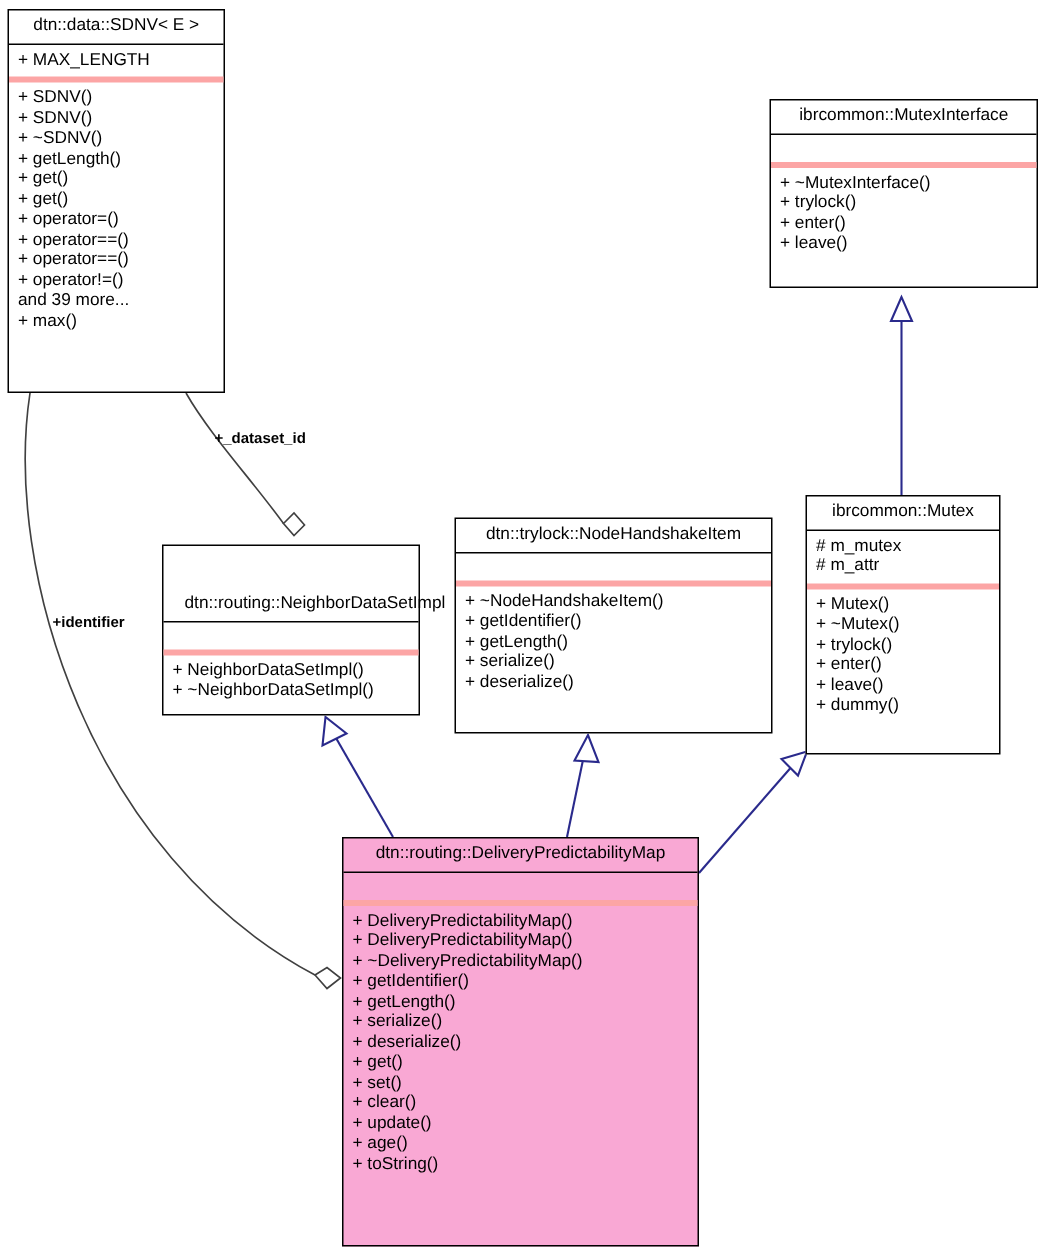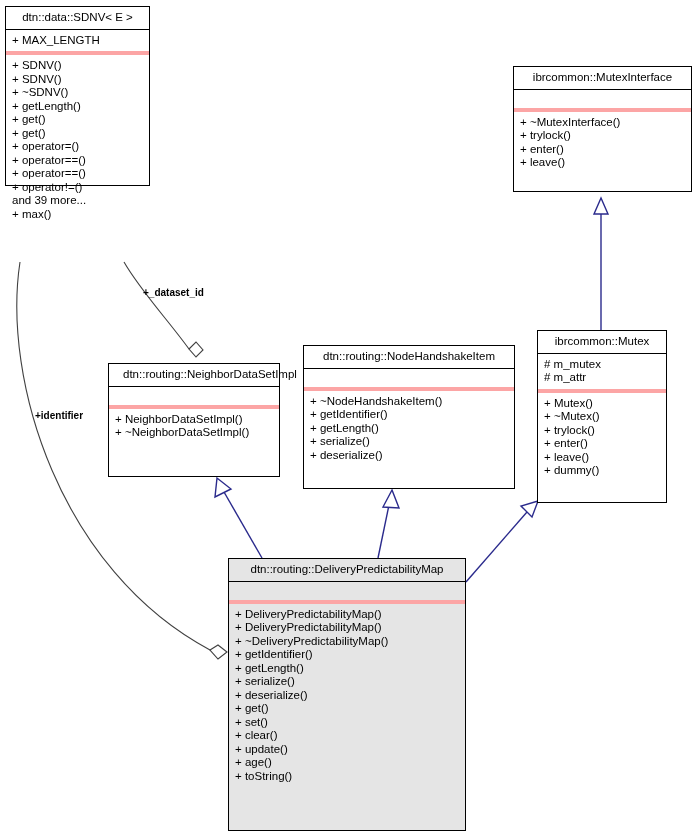--- a/index.html
+++ b/index.html
@@ -13,21 +13,21 @@
 
   .uml-box{
     position:absolute;
     border:1px solid #000;
     background:#ffffff;
     box-sizing:border-box;
     font-size:11.5px;
     color:#000;
     line-height:1.0;
   }
-  .uml-box.highlight{background:#e5e5e5;}
+  .uml-box.highlight{background:#f9a8d4;}
 
   .uml-title{
     text-align:center;
     padding:5px 4px 5px 4px;
     border-bottom:1px solid #000;
     box-sizing:border-box;
     white-space:normal;
   }
   .uml-attrs{
     border-bottom:4px solid #fca5a5;
@@ -68,21 +68,21 @@
     <line x1="262" y1="558" x2="224" y2="492" stroke="#2a2a8c" stroke-width="1.4"></line>
     <polygon points="217,478 215,497 231,489" fill="#ffffff" stroke="#2a2a8c" stroke-width="1.4"></polygon>
 
     <line x1="378" y1="558" x2="389" y2="505" stroke="#2a2a8c" stroke-width="1.4"></line>
     <polygon points="392,490 383,507 399,508" fill="#ffffff" stroke="#2a2a8c" stroke-width="1.4"></polygon>
 
     <line x1="466" y1="582" x2="527" y2="512" stroke="#2a2a8c" stroke-width="1.4"></line>
     <polygon points="538,501 521,506 532,517" fill="#ffffff" stroke="#2a2a8c" stroke-width="1.4"></polygon>
   </svg>
 
-  <div class="uml-box" style="left:5px;top:6px;width:145px;height:180px;">
+  <div class="uml-box" style="left:5px;top:6px;width:145px;height:256px;">
     <div class="uml-title">dtn::data::SDNV&lt; E &gt;</div>
     <div class="uml-attrs">
       <div class="row">+ MAX_LENGTH</div>
     </div>
     <div class="uml-ops">
       <div class="row">+ SDNV()</div>
       <div class="row">+ SDNV()</div>
       <div class="row">+ ~SDNV()</div>
       <div class="row">+ getLength()</div>
       <div class="row">+ get()</div>
@@ -101,30 +101,30 @@
     <div class="uml-attrs empty"></div>
     <div class="uml-ops">
       <div class="row">+ ~MutexInterface()</div>
       <div class="row">+ trylock()</div>
       <div class="row">+ enter()</div>
       <div class="row">+ leave()</div>
     </div>
   </div>
 
   <div class="uml-box" style="left:108px;top:363px;width:172px;height:114px;">
-    <div class="uml-title" style="padding-left:14px;padding-right:14px;">dtn::routing::NeighborDataSetImpl</div>
+    <div class="uml-title" style="padding-left:14px;padding-right:14px;margin-top:28px;">dtn::routing::NeighborDataSetImpl</div>
     <div class="uml-attrs empty"></div>
     <div class="uml-ops">
       <div class="row">+ NeighborDataSetImpl()</div>
       <div class="row">+ ~NeighborDataSetImpl()</div>
     </div>
   </div>
 
   <div class="uml-box" style="left:303px;top:345px;width:212px;height:144px;">
-    <div class="uml-title">dtn::routing::NodeHandshakeItem</div>
+    <div class="uml-title">dtn::trylock::NodeHandshakeItem</div>
     <div class="uml-attrs empty"></div>
     <div class="uml-ops">
       <div class="row">+ ~NodeHandshakeItem()</div>
       <div class="row">+ getIdentifier()</div>
       <div class="row">+ getLength()</div>
       <div class="row">+ serialize()</div>
       <div class="row">+ deserialize()</div>
     </div>
   </div>
 

